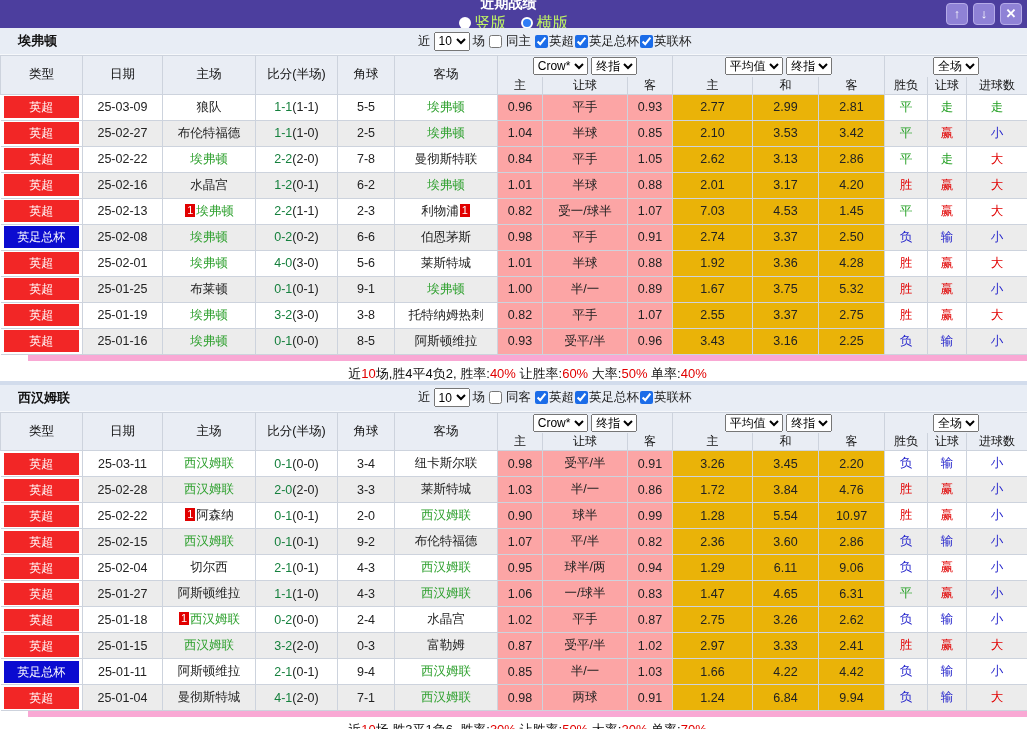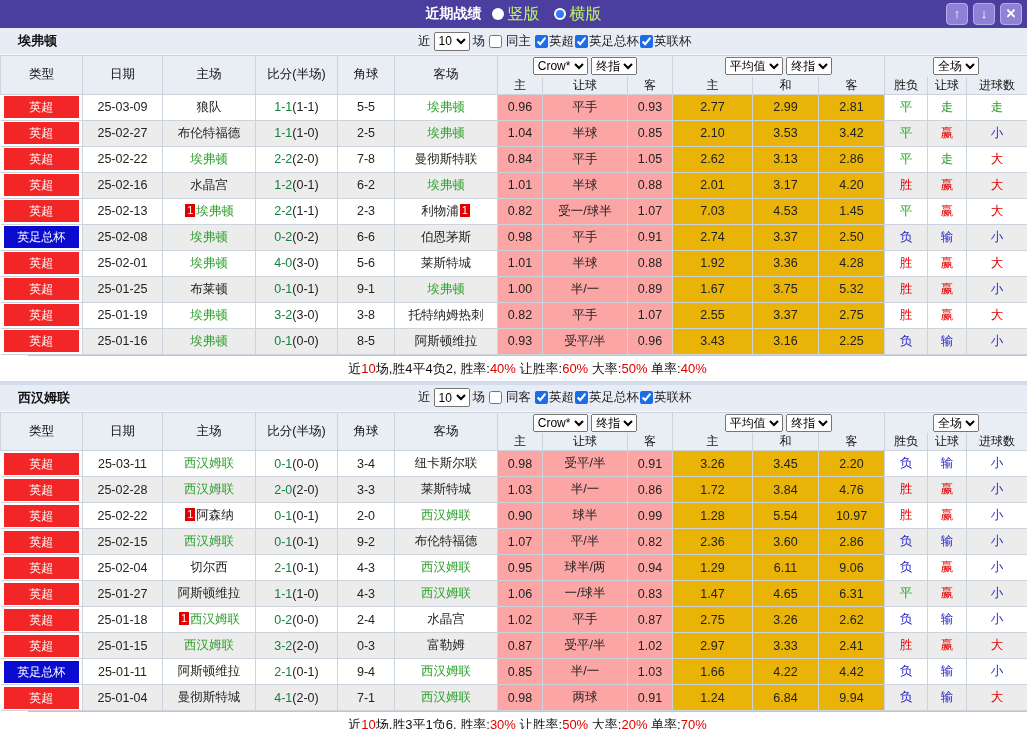--- a/index.html
+++ b/index.html
@@ -4,21 +4,21 @@
 <style>
   * { box-sizing: border-box; margin: 0; padding: 0; }
   body {
     width: 1027px; height: 729px;
     font-family: "Liberation Sans", sans-serif;
     font-size: 12.5px; color: #1a1a1a; background: #fff; overflow: hidden;
   }
   
   .titlebar {
     height: 28px; background: #4c3e9e; position: relative;
-    display: flex; align-items: center; justify-content: center; color: #fff;
+    display: flex; align-items: center; justify-content: center; color: #fff; flex-direction: column;
   }
   .titlebar .title { font-size: 14px; font-weight: bold; margin-right: 10px; }
   .radio-group { display: flex; align-items: center; gap: 14px; }
   .radio-item { display: flex; align-items: center; gap: 4px; cursor: pointer; }
   .radio-dot { width: 12px; height: 12px; border-radius: 50%; background: #fff; }
   .radio-dot.off { width: 12px; height: 12px; border: 2px solid #fff; background: #2f7df6; }
   .radio-label { font-size: 16px; color: #bef264; }
   .win-buttons { position: absolute; right: 5px; top: 3px; display: flex; gap: 5px; }
   .win-btn {
     width: 22px; height: 22px; background: #8f82d6; border: 1px solid #b7ademo;
@@ -55,21 +55,21 @@
   .t-red   { color: #e10000; }
   .t-blue  { color: #2626cc; }
   .t-green { color: #1f9e1f; }
   .t-team  { color: #2da02d; }
   .t-score { color: #15803d; }
   .badge {
     display: inline-block; background: #e10000; color: #fff; font-size: 11px;
     line-height: 13px; padding: 0 2px; margin: 0 1px; vertical-align: 1px;
   }
   
-  .summary { height: 26px; line-height: 25px; text-align: center; border-top: 1px solid #f9a8d4; font-size: 13px; color: #111; margin-left: 28px; }
+  .summary { height: 26px; line-height: 25px; text-align: center; border-top: 6px solid #f9a8d4; font-size: 13px; color: #111; margin-left: 28px; }
   .divider { height: 4px; background: #d2dcec; }
 </style>
 </head>
 <body>
 
 <div class="titlebar">
   <span class="title">近期战绩</span>
   <div class="radio-group">
     <span class="radio-item">
       <span class="radio-dot"></span>

